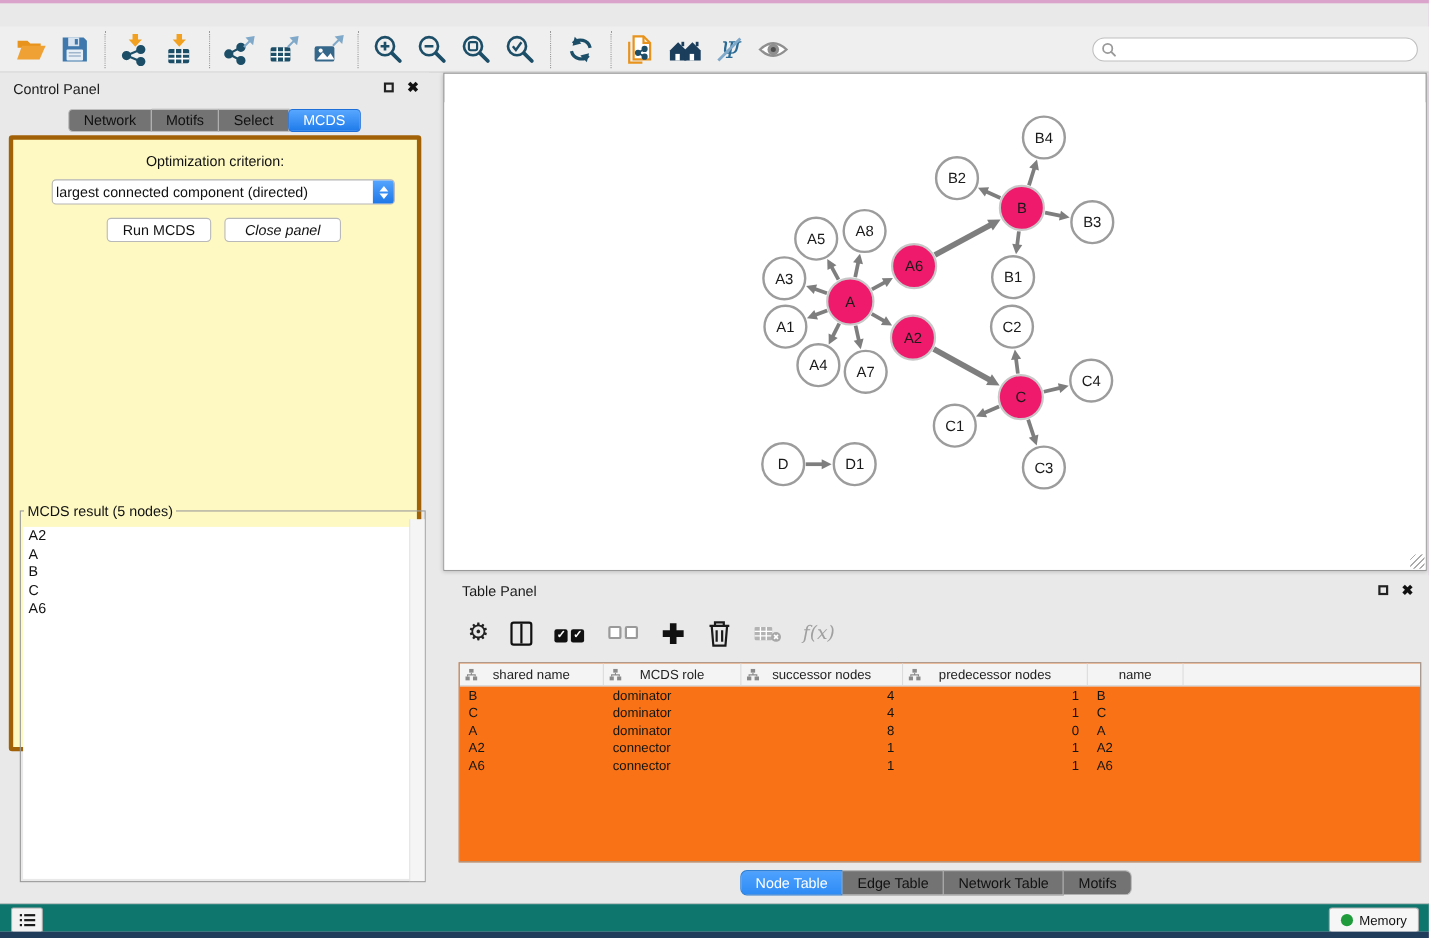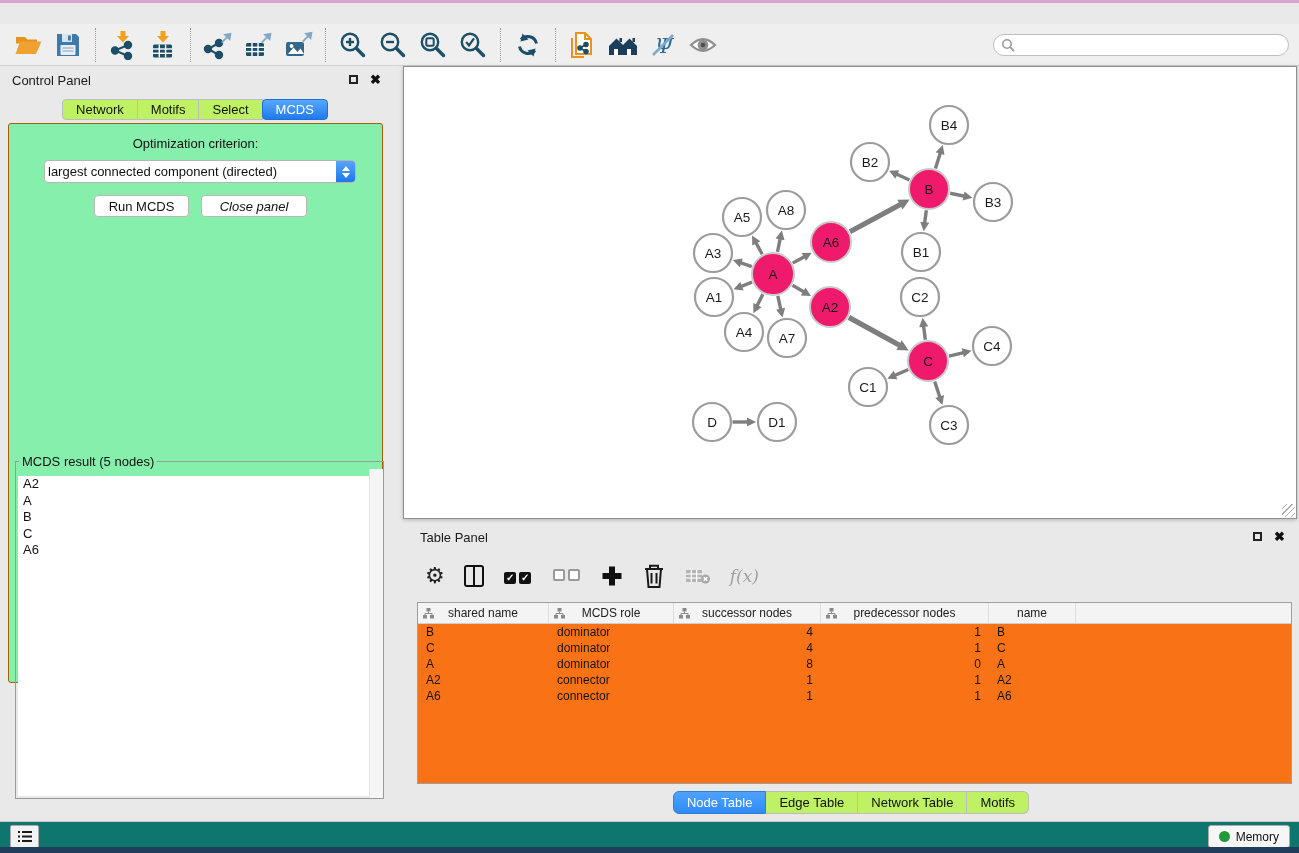--- a/index.html
+++ b/index.html
@@ -29,28 +29,28 @@
 
   
   .panel-title { position:absolute; left:12px; top:7px; font-size:13px; color:#1a1a1a; }
   .panel-icons { position:absolute; top:8px; display:flex; gap:12px; align-items:center; }
   .float-box { width:9px; height:9px; border:2px solid #222; display:inline-block; }
   .close-x { font-size:13px; font-weight:bold; color:#111; line-height:11px; }
 
   
   .control-panel { position:absolute; left:0; top:63px; width:390px; height:755px; background:#E9E9E9; }
   .cp-tabs { position:absolute; top:33px; left:0; width:100%; display:flex; justify-content:center; }
-  .seg { height:21px; line-height:19px; padding:0 13px; font-size:13px; background:#bef264;
+  .seg { height:21px; line-height:19px; padding:0 13px; font-size:13px; background:#737373;
          border:1px solid #BDBDBD; border-left:none; color:#111; white-space:nowrap; }
   .seg:first-child { border-left:1px solid #BDBDBD; border-radius:4px 0 0 4px; }
   .seg:last-child { border-radius:0 4px 4px 0; }
   .seg.active { background:linear-gradient(#58A7FF,#1F7BEA); color:#fff; border:1px solid #1F6FD8;
                 border-radius:4px; margin-left:-1px; }
-  .cp-box { position:absolute; left:8px; top:57px; width:375px; height:560px; border:1px solid #a16207;
-            border-radius:3px; background:#86efac; }
+  .cp-box { position:absolute; left:8px; top:57px; width:375px; height:560px; border:4px solid #a16207;
+            border-radius:3px; background:#fef9c3; }
   .opt-label { position:absolute; top:12px; left:0; width:100%; text-align:center; font-size:13px; color:#111; }
   .dropdown { position:absolute; top:36px; left:35px; width:312px; height:23px; background:#fff;
               border:1px solid #B5B5B5; border-radius:4px; display:flex; align-items:center; }
   .dropdown .dd-text { flex:1; font-size:13px; color:#111; padding-left:3px; white-space:nowrap; }
   .dd-stepper { width:19px; height:21px; border-radius:0 3px 3px 0; background:linear-gradient(#55A5FF,#1F78E8);
                 display:flex; flex-direction:column; align-items:center; justify-content:center; gap:2px; }
   .dd-up { width:0; height:0; border-left:4px solid transparent; border-right:4px solid transparent;
            border-bottom:5px solid #fff; }
   .dd-dn { width:0; height:0; border-left:4px solid transparent; border-right:4px solid transparent;
            border-top:5px solid #fff; }

